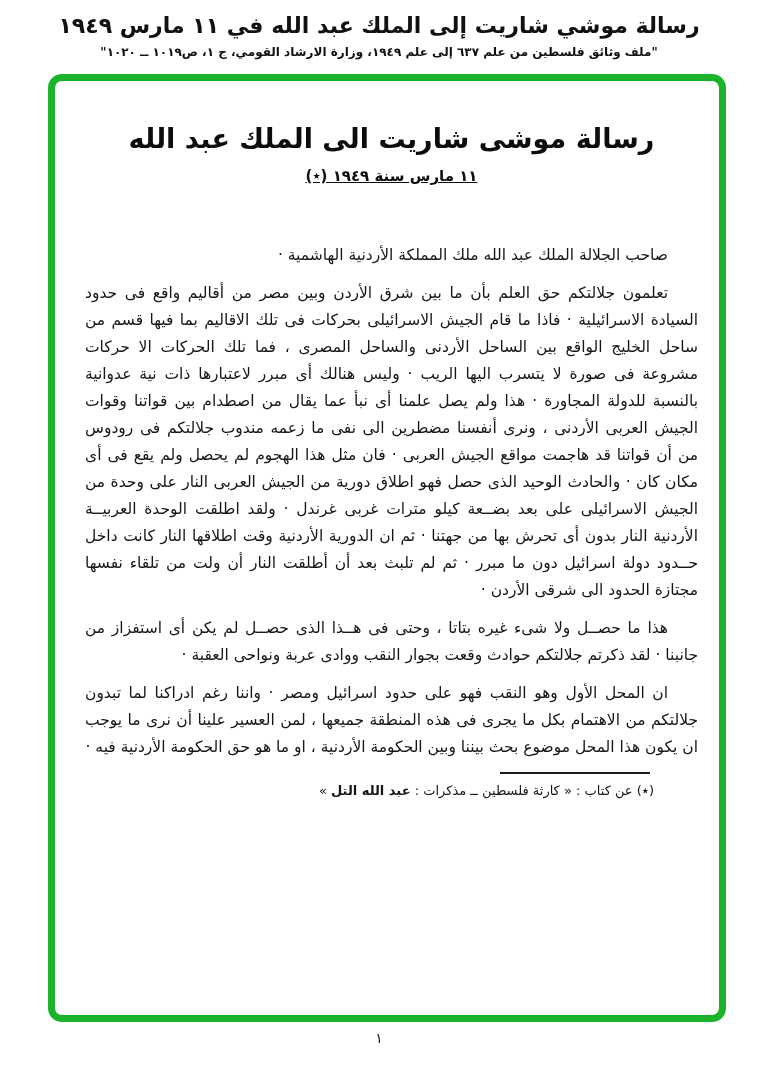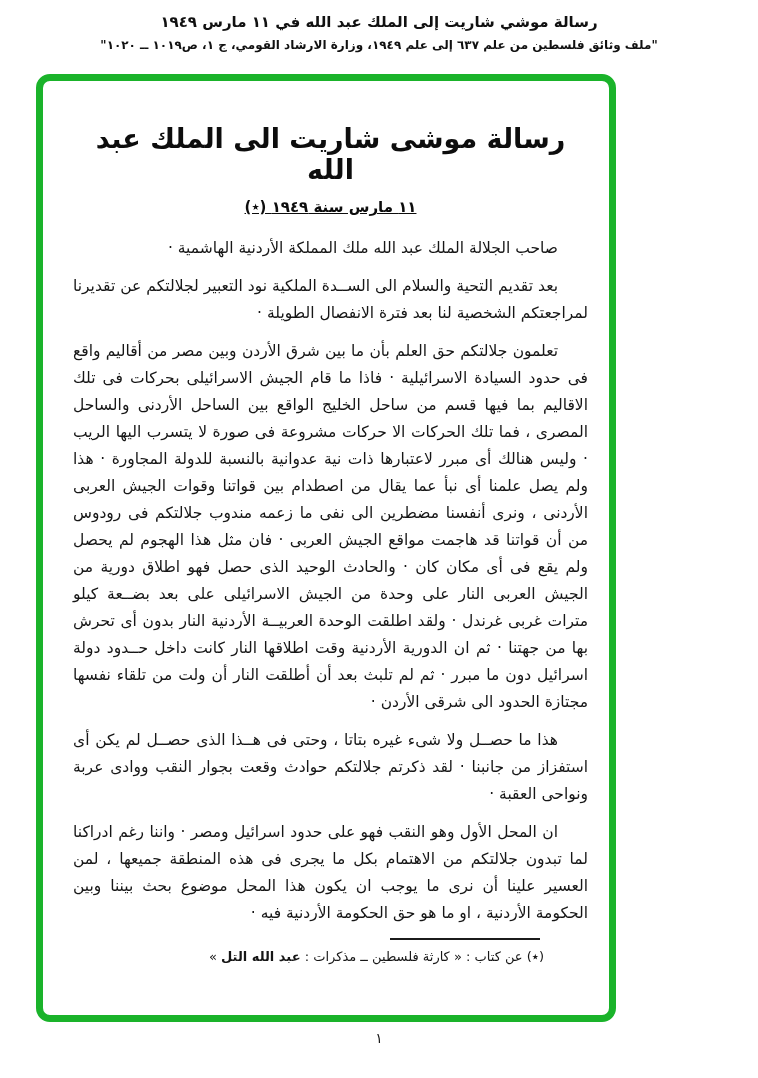--- a/index.html
+++ b/index.html
@@ -5,46 +5,46 @@
   html, body { margin:0; padding:0; background:#ffffff; }
   body {
     width:758px; height:1078px;
     font-family:"DejaVu Sans", sans-serif;
     direction:rtl;
     color:#111;
     position:relative;
     overflow:hidden;
   }
   .page-header { text-align:center; padding-top:13px; }
-  .page-header .hdr-title { font-size:15px; font-weight:bold; letter-spacing:0; }
+  .page-header .hdr-title { font-size:22px; font-weight:bold; letter-spacing:0; }
   .page-header .hdr-source { font-size:12px; font-weight:bold; margin-top:7px; }
 
   .scan-frame {
     position:absolute;
-    left:36px; top:74px;
-    width:580px; height:948px;
+    left:48px; top:74px;
+    width:678px; height:948px;
     box-sizing:border-box;
     border:7px solid #1ab32a;
     border-radius:14px;
     background:#ffffff;
     padding:0 21px 0 30px;
     overflow:hidden;
   }
   .doc-title {
     text-align:center; font-weight:bold;
     font-size:27px; margin-top:42px;
     color:#0d0d0d;
   }
   .doc-subtitle {
     text-align:center; font-weight:bold;
     font-size:15px; margin-top:13px;
     color:#0d0d0d;
     text-decoration:underline;
   }
-  .doc-body { margin-top:19px; }
+  .doc-body { margin-top:57px; }
   p.para {
     font-size:15.5px;
     line-height:27px;
     text-align:justify;
     margin:0 0 11px 0;
     text-indent:30px;
     color:#161616;
   }
   .footnote-rule {
     width:150px; height:2px; background:#1b1b1b;
@@ -67,21 +67,20 @@
   <div class="hdr-title">رسالة موشي شاريت إلى الملك عبد الله في ١١ مارس ١٩٤٩</div>
   <div class="hdr-source">"ملف وثائق فلسطين من علم ٦٣٧ إلى علم ١٩٤٩، وزارة الارشاد القومي، ج ١، ص١٠١٩ ــ ١٠٢٠"</div>
 </div>
 
 <div class="scan-frame">
   <div class="doc-title">رسالة موشى شاريت الى الملك عبد الله</div>
   <div class="doc-subtitle">١١ مارس سنة ١٩٤٩ (٭)</div>
 
   <div class="doc-body">
     <p class="para">صاحب الجلالة الملك عبد الله ملك المملكة الأردنية الهاشمية ·</p>
-    <p class="para">بعد تقديم التحية والسلام الى الســدة الملكية نود التعبير لجلالتكم عن تقديرنا لمراجعتكم الشخصية لنا بعد فترة الانفصال الطويلة ·</p>
     <p class="para">تعلمون جلالتكم حق العلم بأن ما بين شرق الأردن وبين مصر من أقاليم واقع فى حدود السيادة الاسرائيلية · فاذا ما قام الجيش الاسرائيلى بحركات فى تلك الاقاليم بما فيها قسم من ساحل الخليج الواقع بين الساحل الأردنى والساحل المصرى ، فما تلك الحركات الا حركات مشروعة فى صورة لا يتسرب اليها الريب · وليس هنالك أى مبرر لاعتبارها ذات نية عدوانية بالنسبة للدولة المجاورة · هذا ولم يصل علمنا أى نبأ عما يقال من اصطدام بين قواتنا وقوات الجيش العربى الأردنى ، ونرى أنفسنا مضطرين الى نفى ما زعمه مندوب جلالتكم فى رودوس من أن قواتنا قد هاجمت مواقع الجيش العربى · فان مثل هذا الهجوم لم يحصل ولم يقع فى أى مكان كان · والحادث الوحيد الذى حصل فهو اطلاق دورية من الجيش العربى النار على وحدة من الجيش الاسرائيلى على بعد بضــعة كيلو مترات غربى غرندل · ولقد اطلقت الوحدة العربيــة الأردنية النار بدون أى تحرش بها من جهتنا · ثم ان الدورية الأردنية وقت اطلاقها النار كانت داخل حــدود دولة اسرائيل دون ما مبرر · ثم لم تلبث بعد أن أطلقت النار أن ولت من تلقاء نفسها مجتازة الحدود الى شرقى الأردن ·</p>
     <p class="para">هذا ما حصــل ولا شىء غيره بتاتا ، وحتى فى هــذا الذى حصــل لم يكن أى استفزاز من جانبنا · لقد ذكرتم جلالتكم حوادث وقعت بجوار النقب ووادى عربة ونواحى العقبة ·</p>
     <p class="para">ان المحل الأول وهو النقب فهو على حدود اسرائيل ومصر · واننا رغم ادراكنا لما تبدون جلالتكم من الاهتمام بكل ما يجرى فى هذه المنطقة جميعها ، لمن العسير علينا أن نرى ما يوجب ان يكون هذا المحل موضوع بحث بيننا وبين الحكومة الأردنية ، او ما هو حق الحكومة الأردنية فيه ·</p>
   </div>
 
   <div class="footnote-rule"></div>
   <div class="footnote"><span class="fn-marker">(٭)</span><span> عن كتاب : « كارثة فلسطين ــ مذكرات : </span><span class="fn-author">عبد الله التل</span><span> »</span></div>
 </div>
 
 <div class="page-number">١</div>

